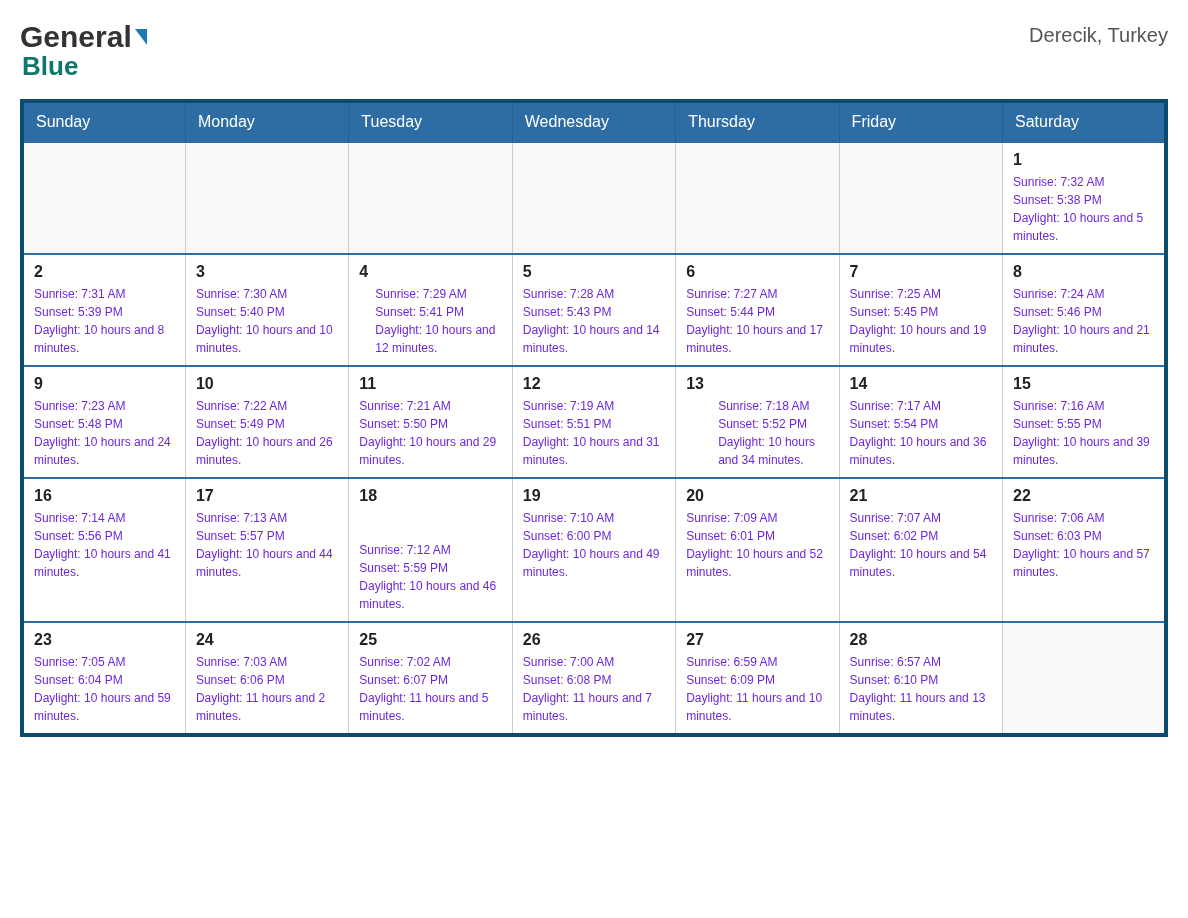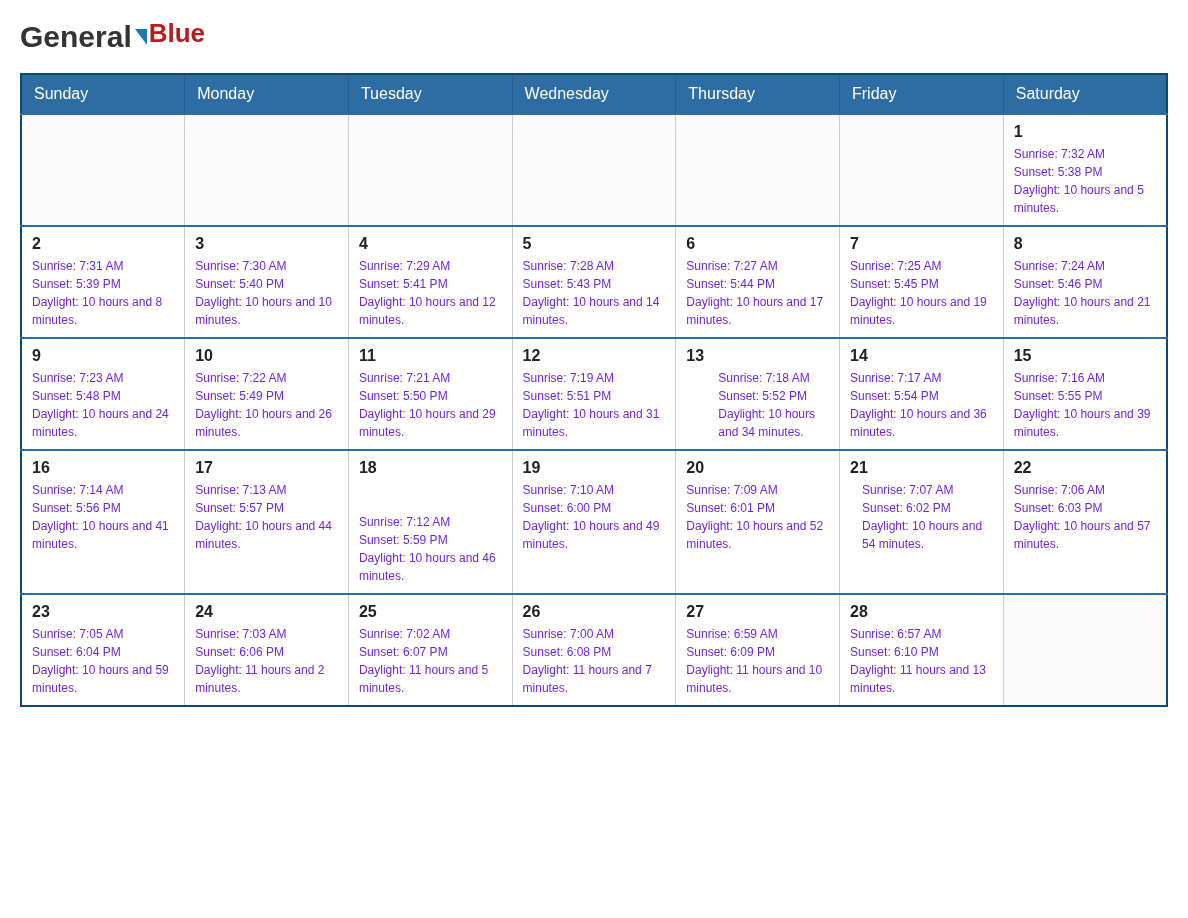--- a/index.html
+++ b/index.html
@@ -12,40 +12,40 @@
       min-height: 918px;
     }
     .header {
       display: flex;
       justify-content: space-between;
       align-items: flex-start;
       margin-bottom: 20px;
     }
     .logo {
       display: flex;
-      flex-direction: row;
+      flex-direction: column;
       align-items: flex-start;
     }
     .title-section {
       text-align: right;
     }
     .main-title {
       font-size: 48px;
       font-weight: normal;
       color: #222;
     }
     .subtitle {
       font-size: 20px;
       color: #555;
       margin-top: 4px;
     }
     .calendar {
       width: 100%;
       border-collapse: collapse;
-      border: 2px solid #0c4a6e;
+      border: 4px solid #0c4a6e;
     }
     .calendar th {
       background-color: #2e6da4;
       color: #fff;
       padding: 10px 12px;
       text-align: left;
       font-size: 16px;
       font-weight: normal;
       border: 1px solid #2a5f8e;
     }
@@ -76,23 +76,24 @@
     }
   </style>
 </head>
 <body>
 
 <div class="header">
   <div class="logo">
     <div style="font-size:30px;font-weight:bold;color:#333;line-height:1.1;">
       General<span style="display:inline-block;width:0;height:0;border-left:12px solid transparent;border-right:0px solid transparent;border-top:16px solid #1a7ab5;margin-left:3px;vertical-align:middle;margin-bottom:4px;"></span>
     </div>
-    <div style="font-size:26px;font-weight:bold;color:#b91c1c;line-height:1;margin-left:2px;">Blue</div>
+    <div style="font-size:26px;font-weight:bold;color:#0f766e;line-height:1;margin-left:2px;">Blue</div>
   </div>
   <div class="title-section">
+    <div class="subtitle">Derecik, Turkey</div>
   </div>
 </div>
 
 <table class="calendar">
   <thead>
     <tr>
       <th>Sunday</th>
       <th>Monday</th>
       <th>Tuesday</th>
       <th>Wednesday</th>
@@ -124,21 +125,21 @@
 Daylight: 10 hours and 8 minutes.</div>
         </td>
         <td>
           <div class="day-number">3</div>
           <div class="day-info" style="white-space: pre-line;">Sunrise: 7:30 AM
 Sunset: 5:40 PM
 Daylight: 10 hours and 10 minutes.</div>
         </td>
         <td>
           <div class="day-number">4</div>
-          <div class="day-info" style="white-space: pre-line;">Sunrise: 7:29 AM
+          <div class="day-info" style="white-space: pre-line; margin-left: 16px;">Sunrise: 7:29 AM
 Sunset: 5:41 PM
 Daylight: 10 hours and 12 minutes.</div>
         </td>
         <td>
           <div class="day-number">5</div>
           <div class="day-info" style="white-space: pre-line;">Sunrise: 7:28 AM
 Sunset: 5:43 PM
 Daylight: 10 hours and 14 minutes.</div>
         </td>
         <td>
@@ -230,21 +231,21 @@
 Daylight: 10 hours and 49 minutes.</div>
         </td>
         <td>
           <div class="day-number">20</div>
           <div class="day-info" style="white-space: pre-line;">Sunrise: 7:09 AM
 Sunset: 6:01 PM
 Daylight: 10 hours and 52 minutes.</div>
         </td>
         <td>
           <div class="day-number">21</div>
-          <div class="day-info" style="white-space: pre-line; margin-left: 12px;">Sunrise: 7:07 AM
+          <div class="day-info" style="white-space: pre-line;">Sunrise: 7:07 AM
 Sunset: 6:02 PM
 Daylight: 10 hours and 54 minutes.</div>
         </td>
         <td>
           <div class="day-number">22</div>
           <div class="day-info" style="white-space: pre-line;">Sunrise: 7:06 AM
 Sunset: 6:03 PM
 Daylight: 10 hours and 57 minutes.</div>
         </td>
       </tr>

